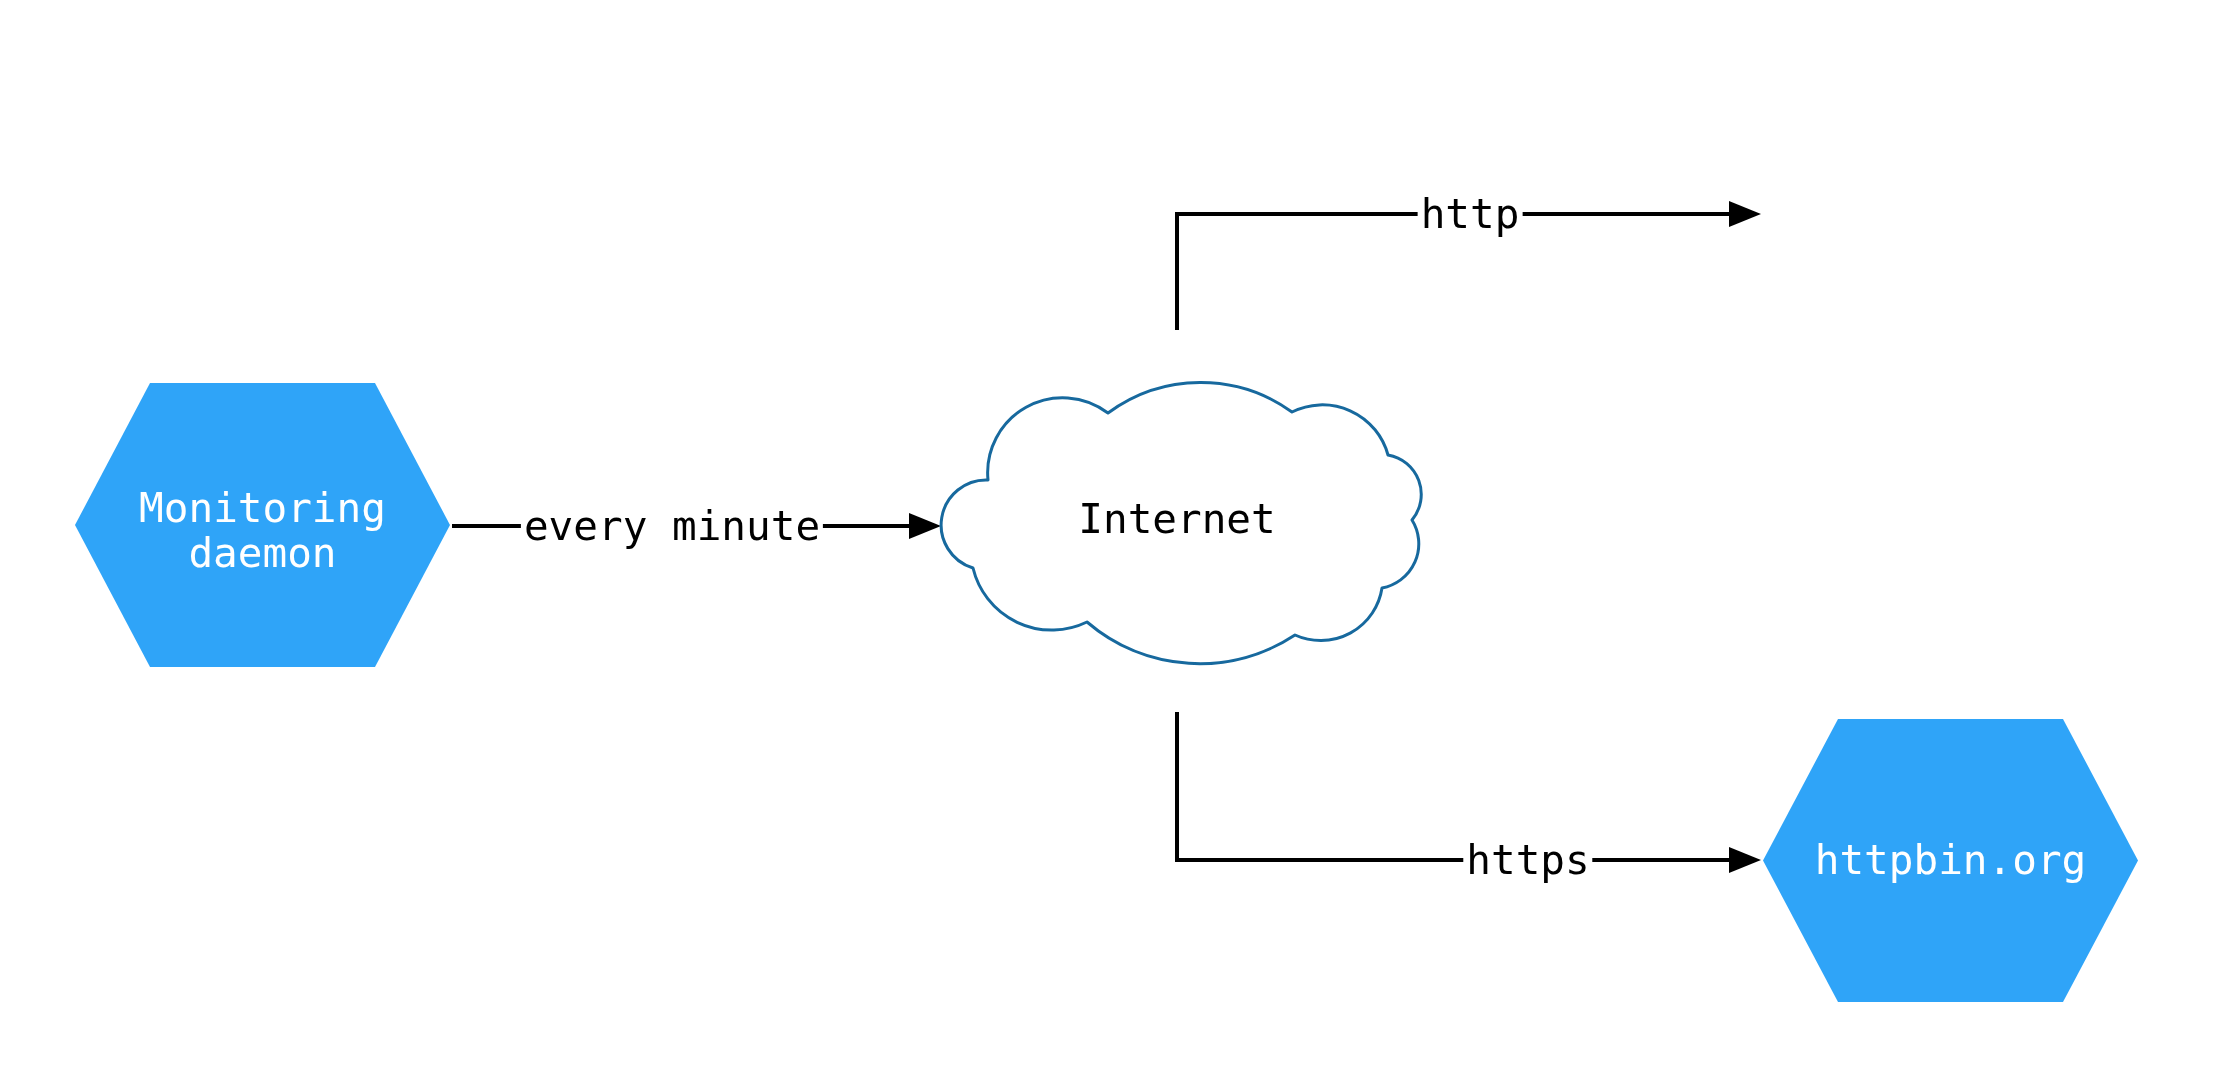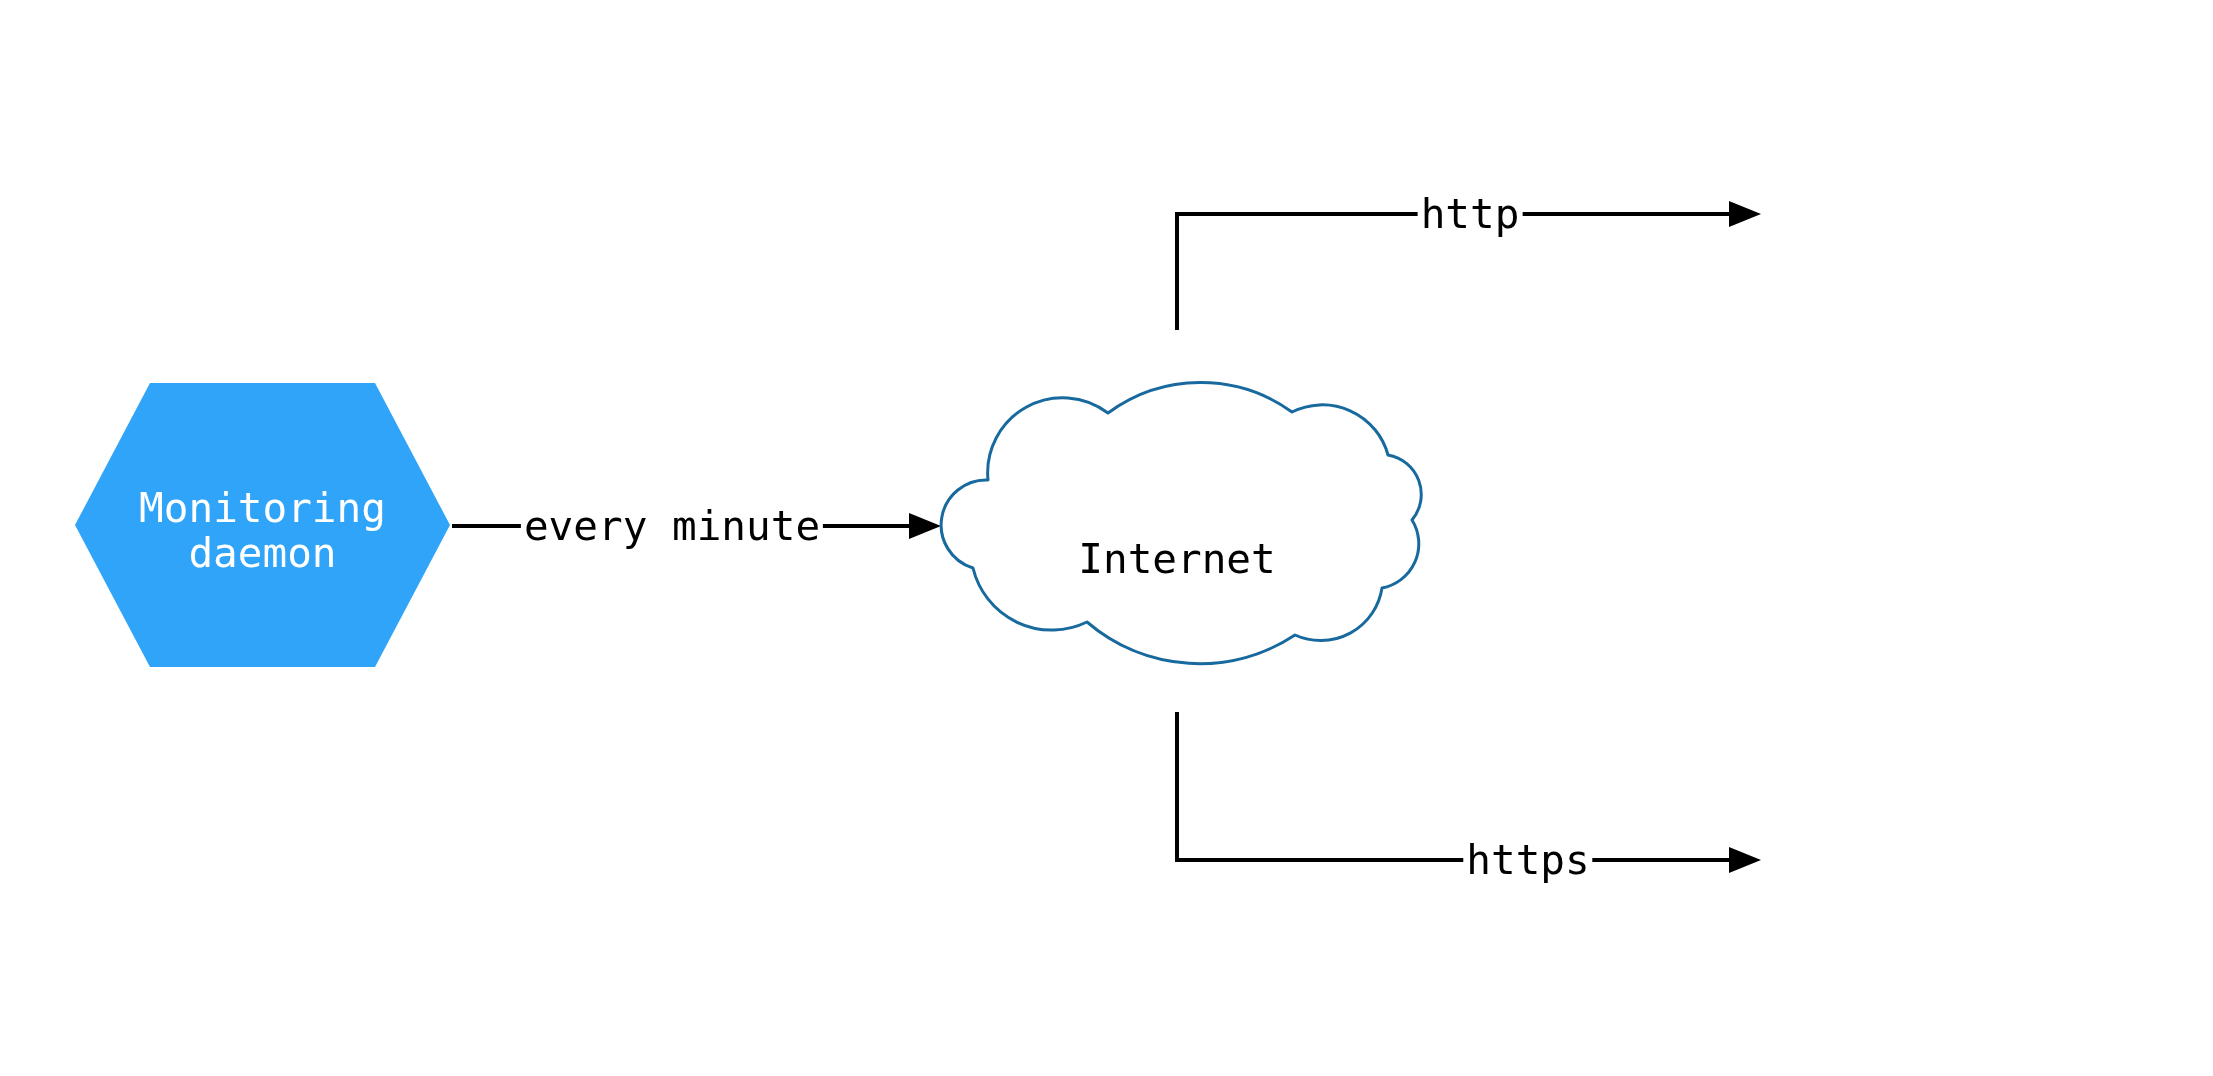--- a/index.html
+++ b/index.html
@@ -66,21 +66,20 @@
   .node-example    { left: 1763px; top: 73px;  width: 375px; height: 282px; }
   .node-httpbin    { left: 1763px; top: 719px; width: 375px; height: 283px; }
   .cloud-label {
     position: absolute;
     left: 1177px;
     top: 519px;
     transform: translate(-50%, -50%);
     color: var(--edge-label-text);
     font-size: 41px;
     white-space: nowrap;
-    margin-top: 40px;
   }
   .edge-label {
     position: absolute;
     transform: translate(-50%, -50%);
     background: var(--background);
     color: var(--edge-label-text);
     font-size: 41px;
     line-height: 46px;
     padding: 0 3px;
     white-space: nowrap;
@@ -124,18 +123,21 @@
              Z"></path>
   </svg>
 
   <div class="hex node-monitoring">
     <span class="hex-label">Monitoring daemon</span>
   </div>
 
   <div class="cloud-label">Internet</div>
 
 
+  <div class="hex node-httpbin">
+    <span class="hex-label">httpbin.org</span>
+  </div>
 
   <div class="edge-label label-every-minute">every minute</div>
   <div class="edge-label label-http">http</div>
   <div class="edge-label label-https">https</div>
 
 </div>
 
 </body></html>

